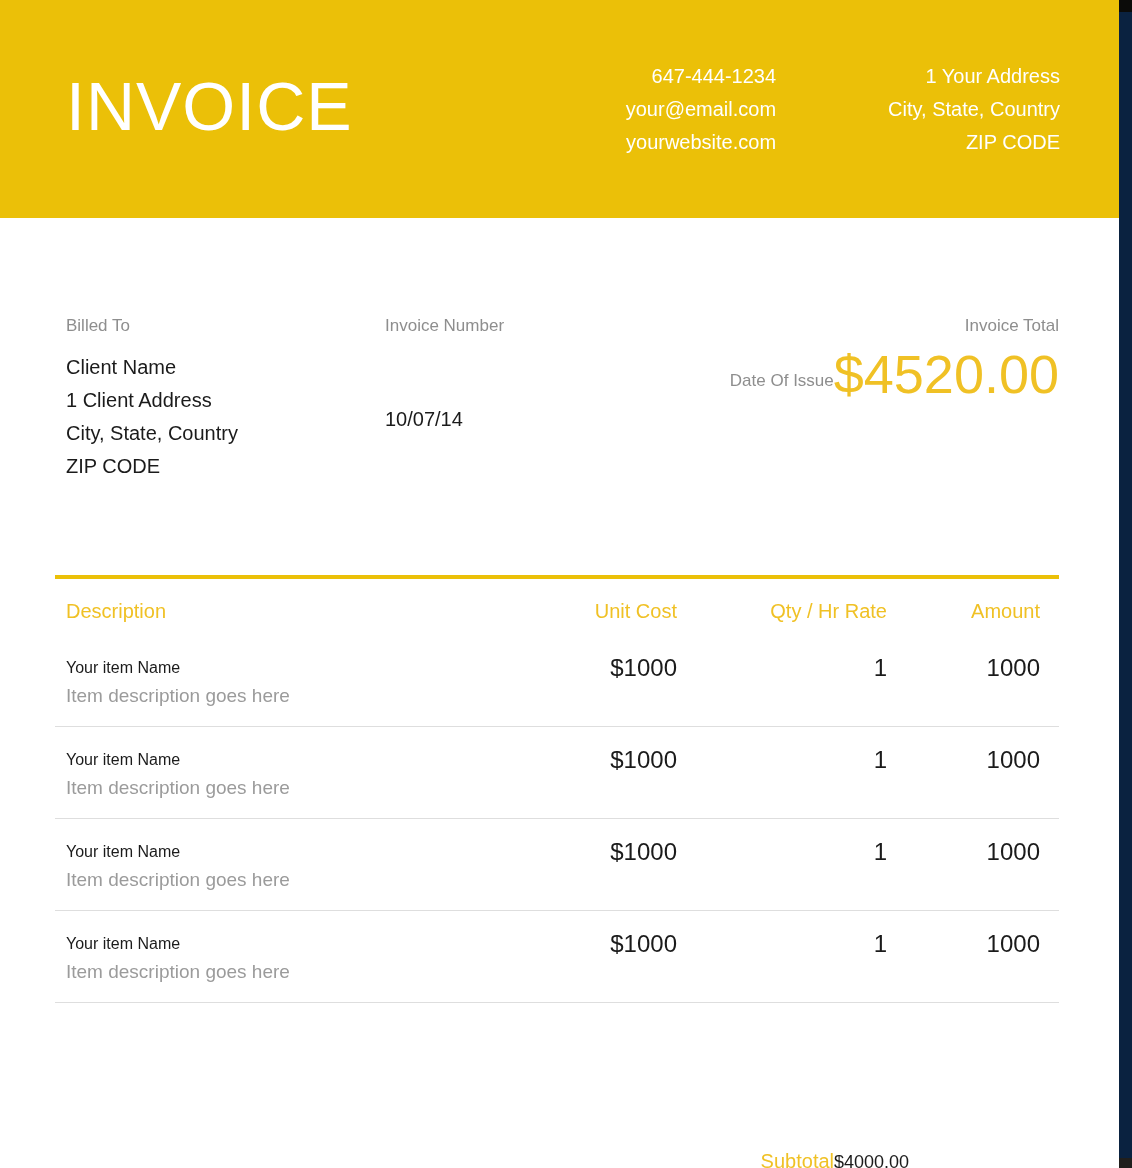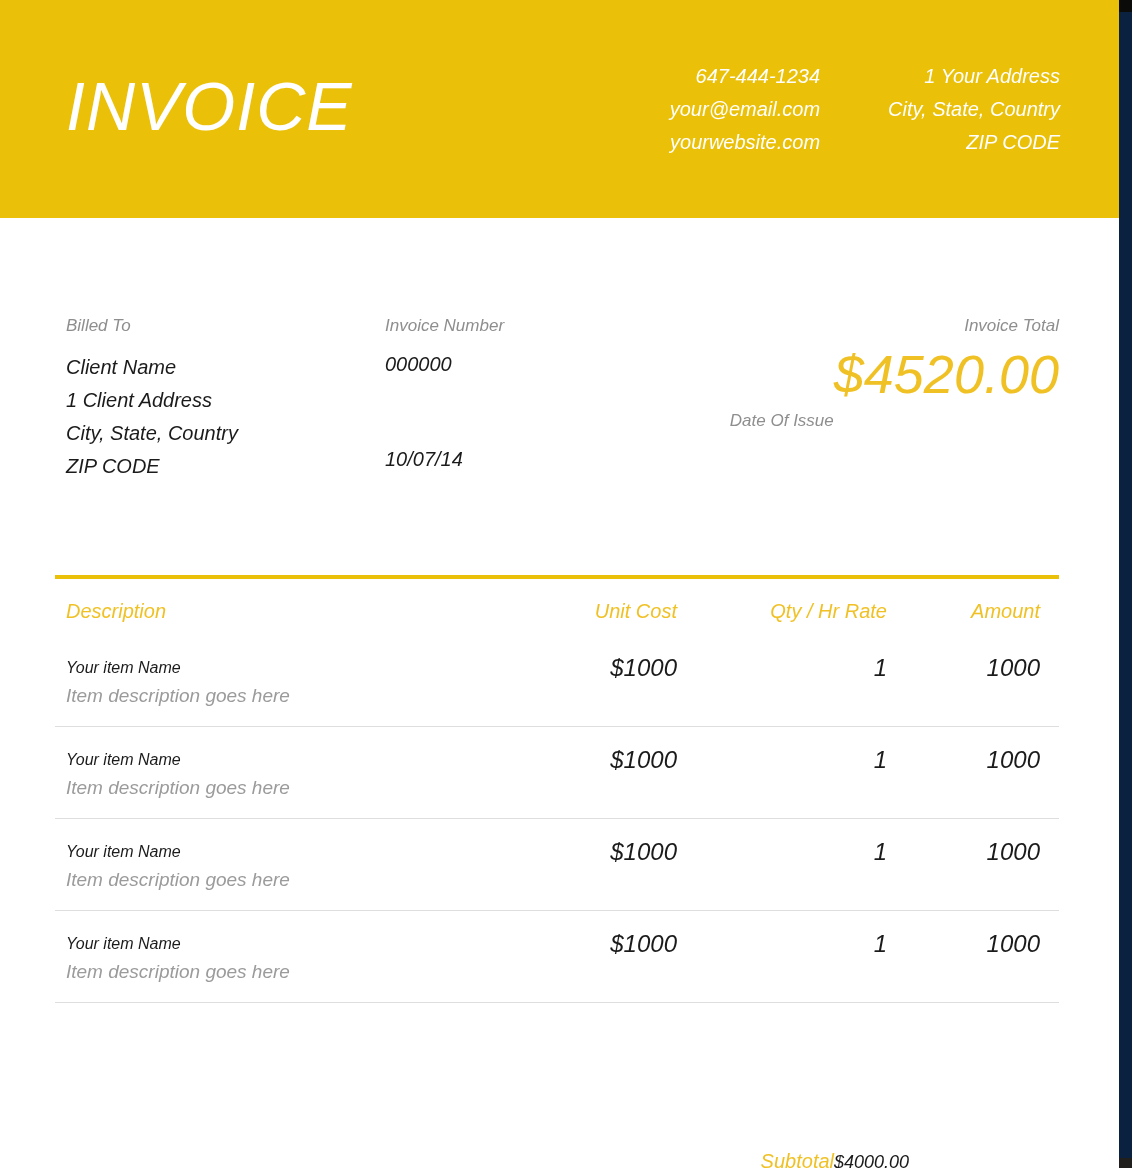--- a/index.html
+++ b/index.html
@@ -4,21 +4,21 @@
 <style>
   * { margin: 0; padding: 0; box-sizing: border-box; }
   html, body { width: 1132px; height: 1168px; overflow: hidden; }
   body {
     font-family: "Liberation Sans", "DejaVu Sans", sans-serif;
     background: #ffffff;
     position: relative;
     color: var(--text-black, #1b1b1b);
   }
 
-  .page { width: 1119px; height: 824px; background: #ffffff; font-style: italic; }
+  .page { width: 1119px; height: 824px; background: #ffffff; }
 
   
   .edge-strip {
     position: absolute; top: 0; right: 0;
     width: 13px; height: 1168px;
     background: var(--edge-navy, #0a2240);
   }
   .edge-cap-top    { position: absolute; top: 0; left: 0; width: 13px; height: 12px; background: var(--edge-cap-top, #0b0b09); }
   .edge-cap-bottom { position: absolute; bottom: 0; left: 0; width: 13px; height: 10px; background: var(--edge-cap-bottom, #201f1d); }
 
@@ -32,21 +32,21 @@
   }
   .brand-title {
     margin-top: 72px;
     font-size: 68px;
     line-height: 68px;
     font-weight: 400;
     letter-spacing: 1px;
     color: #ffffff;
     white-space: nowrap;
   }
-  .header-cols { display: flex; margin-top: 60px; gap: 68px; }
+  .header-cols { display: flex; margin-top: 60px; gap: 112px; }
   .header-col { text-align: right; font-size: 20px; line-height: 33px; color: #ffffff; }
 
   
   .meta {
     height: 357px;
     padding: 97px 60px 0 66px;
     display: flex;
   }
   .label {
     font-size: 17px; line-height: 22px;
@@ -125,21 +125,20 @@
       <div class="label">Billed To</div>
       <div class="billed-lines">
         <div>Client Name</div>
         <div>1 Client Address</div>
         <div>City, State, Country</div>
         <div>ZIP CODE</div>
       </div>
     </div>
     <div class="invmeta-block">
       <div class="label">Invoice Number</div>
-      <div class="invmeta-value">000000</div>
       <div class="label invmeta-label2">Date Of Issue</div>
       <div class="invmeta-value">10/07/14</div>
     </div>
     <div class="total-block">
       <div class="label">Invoice Total</div>
       <div class="total-amount">$4520.00</div>
     </div>
   </section>
 
   <section class="items">

